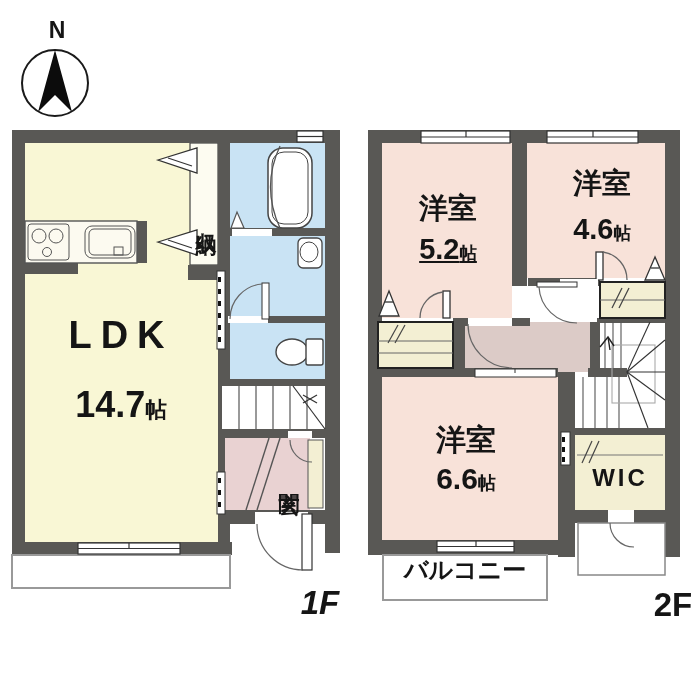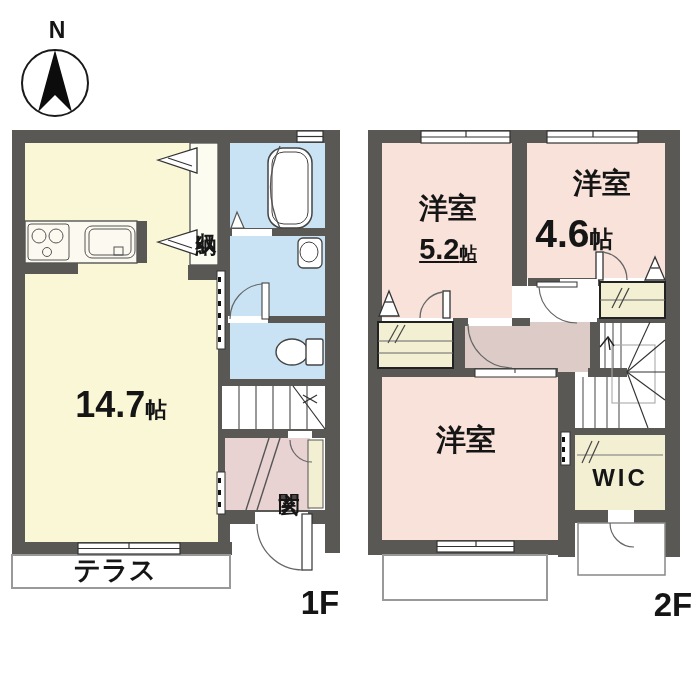--- a/index.html
+++ b/index.html
@@ -243,27 +243,29 @@
           <line x1="593" y1="131" x2="593" y2="137"></line>
       <rect x="437" y="541" width="77" height="11" fill="#ffffff"></rect>
       <line x1="437" y1="546.5" x2="514" y2="546.5"></line>
           <line x1="476" y1="541" x2="476" y2="546.5"></line>
     </g>
   </g>
 </svg>
 
 <div class="lbl" style="left:42px;top:18px;width:30px;font-size:23px;">N</div>
 
+<div class="lbl" style="left:40px;top:316px;width:162px;font-size:38px;letter-spacing:9px;">LDK</div>
 <div class="lbl" style="left:35px;top:372px;width:172px;font-size:36px;margin-top:14px;"><span class="num">14.7</span><span class="unit">帖</span></div>
 <div class="lbl vert" style="left:191px;top:172px;width:26px;height:92px;font-size:21px;">収納</div>
 <div class="lbl vert" style="left:272px;top:448px;width:28px;height:60px;font-size:21px;">玄関</div>
-<div class="lbl" style="left:30px;top:556px;width:170px;font-size:27px;">テラス</div>
-<div class="lbl" style="left:290px;top:586px;width:60px;font-size:33px;">1F</div>
+<div class="lbl" style="left:290px;top:586px;width:60px;font-size:33px;font-style:italic;">1F</div>
 
 <div class="lbl" style="left:386px;top:193px;width:124px;font-size:29px;">洋室</div>
 <div class="lbl" style="left:386px;top:234px;width:124px;font-size:29px;text-decoration:underline;"><span class="num">5.2</span><span class="unit">帖</span></div>
 <div class="lbl" style="left:540px;top:168px;width:124px;font-size:29px;">洋室</div>
-<div class="lbl" style="left:512px;top:214px;width:124px;font-size:39px;"><span class="num">4.6</span><span class="unit">帖</span></div>
+<div class="lbl" style="left:540px;top:214px;width:124px;font-size:29px;"><span class="num">4.6</span><span class="unit">帖</span></div>
 <div class="lbl" style="left:398px;top:424px;width:136px;font-size:30px;">洋室</div>
+<div class="lbl" style="left:398px;top:463px;width:136px;font-size:30px;"><span class="num">6.6</span><span class="unit">帖</span></div>
 <div class="lbl" style="left:590px;top:465px;width:60px;font-size:24px;letter-spacing:3px;">WIC</div>
+<div class="lbl" style="left:390px;top:557px;width:150px;font-size:24px;">バルコニー</div>
 <div class="lbl" style="left:643px;top:588px;width:60px;font-size:33px;">2F</div>
 
 </div>
 
 </body></html>

